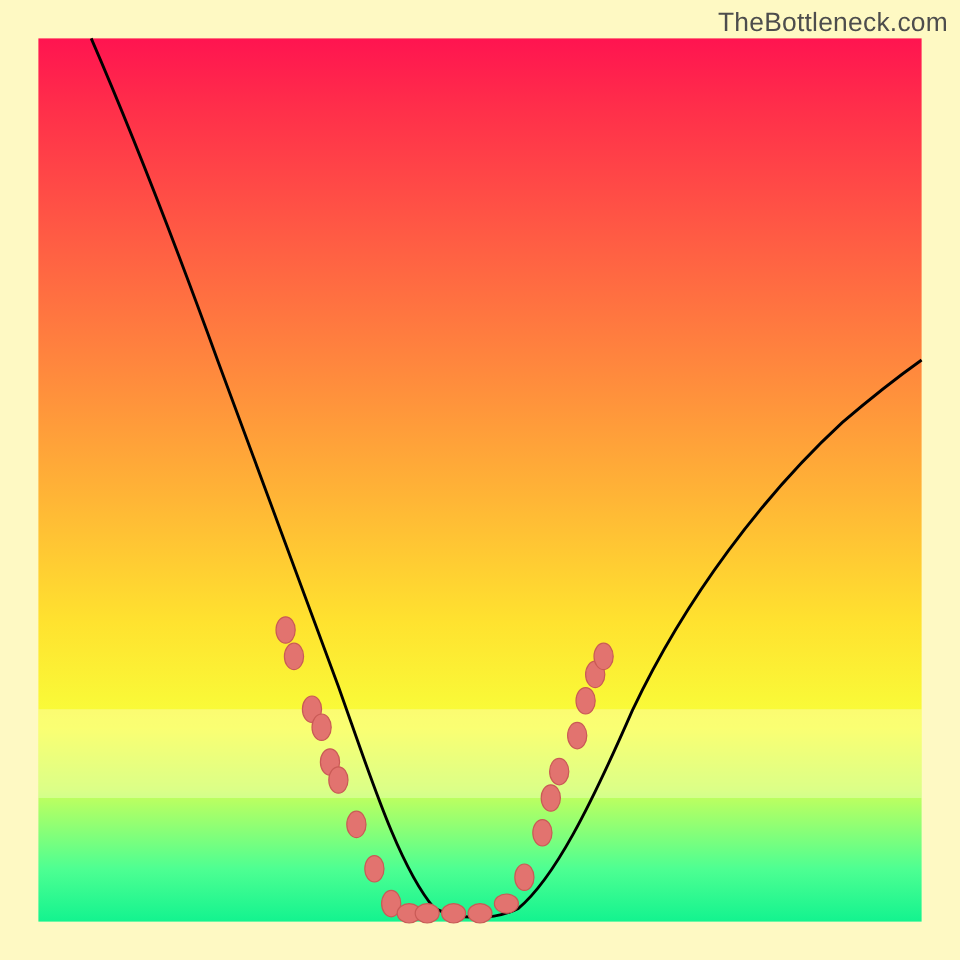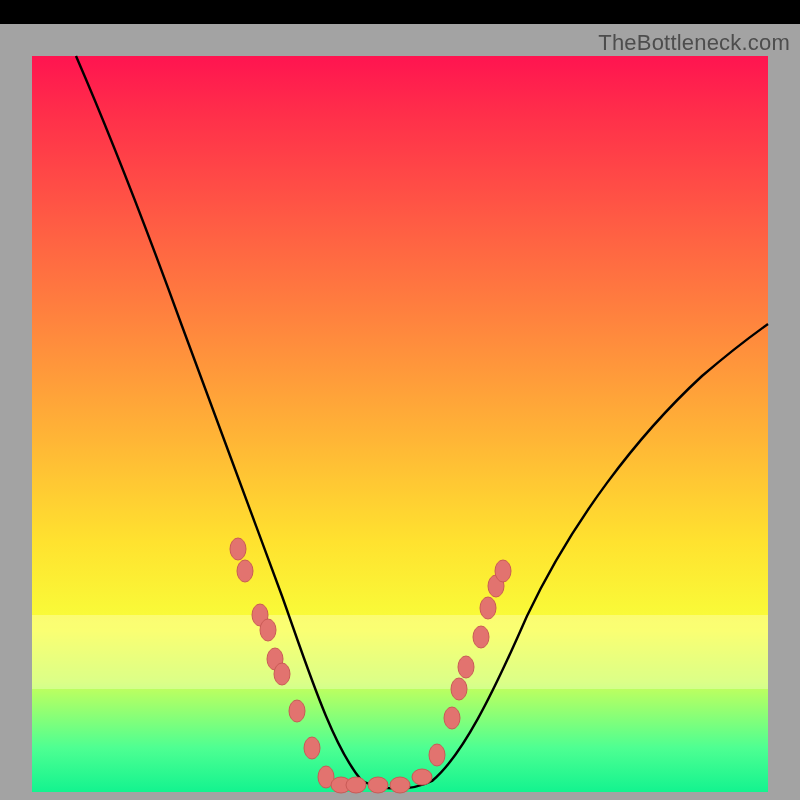--- a/index.html
+++ b/index.html
@@ -7,22 +7,21 @@
     padding: 0;
     width: 800px;
     height: 800px;
     overflow: hidden;
     background: #000;
     font-family: Arial, Helvetica, sans-serif;
   }
   .frame {
     position: absolute;
     inset: 0;
-    background: #a3a3a3;
-    margin-top: 24px;
+    background: #fef9c3;
   }
   .plot {
     position: absolute;
     left: 32px;
     top: 32px;
     width: 736px;
     height: 736px;
     
     background: linear-gradient(
       to bottom,

